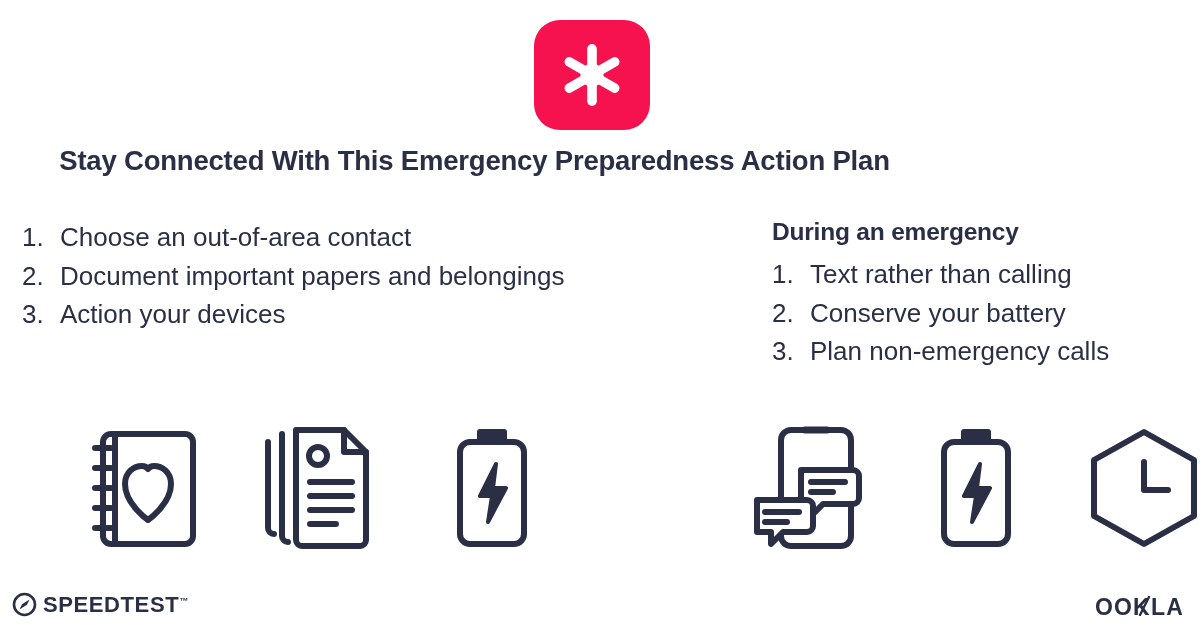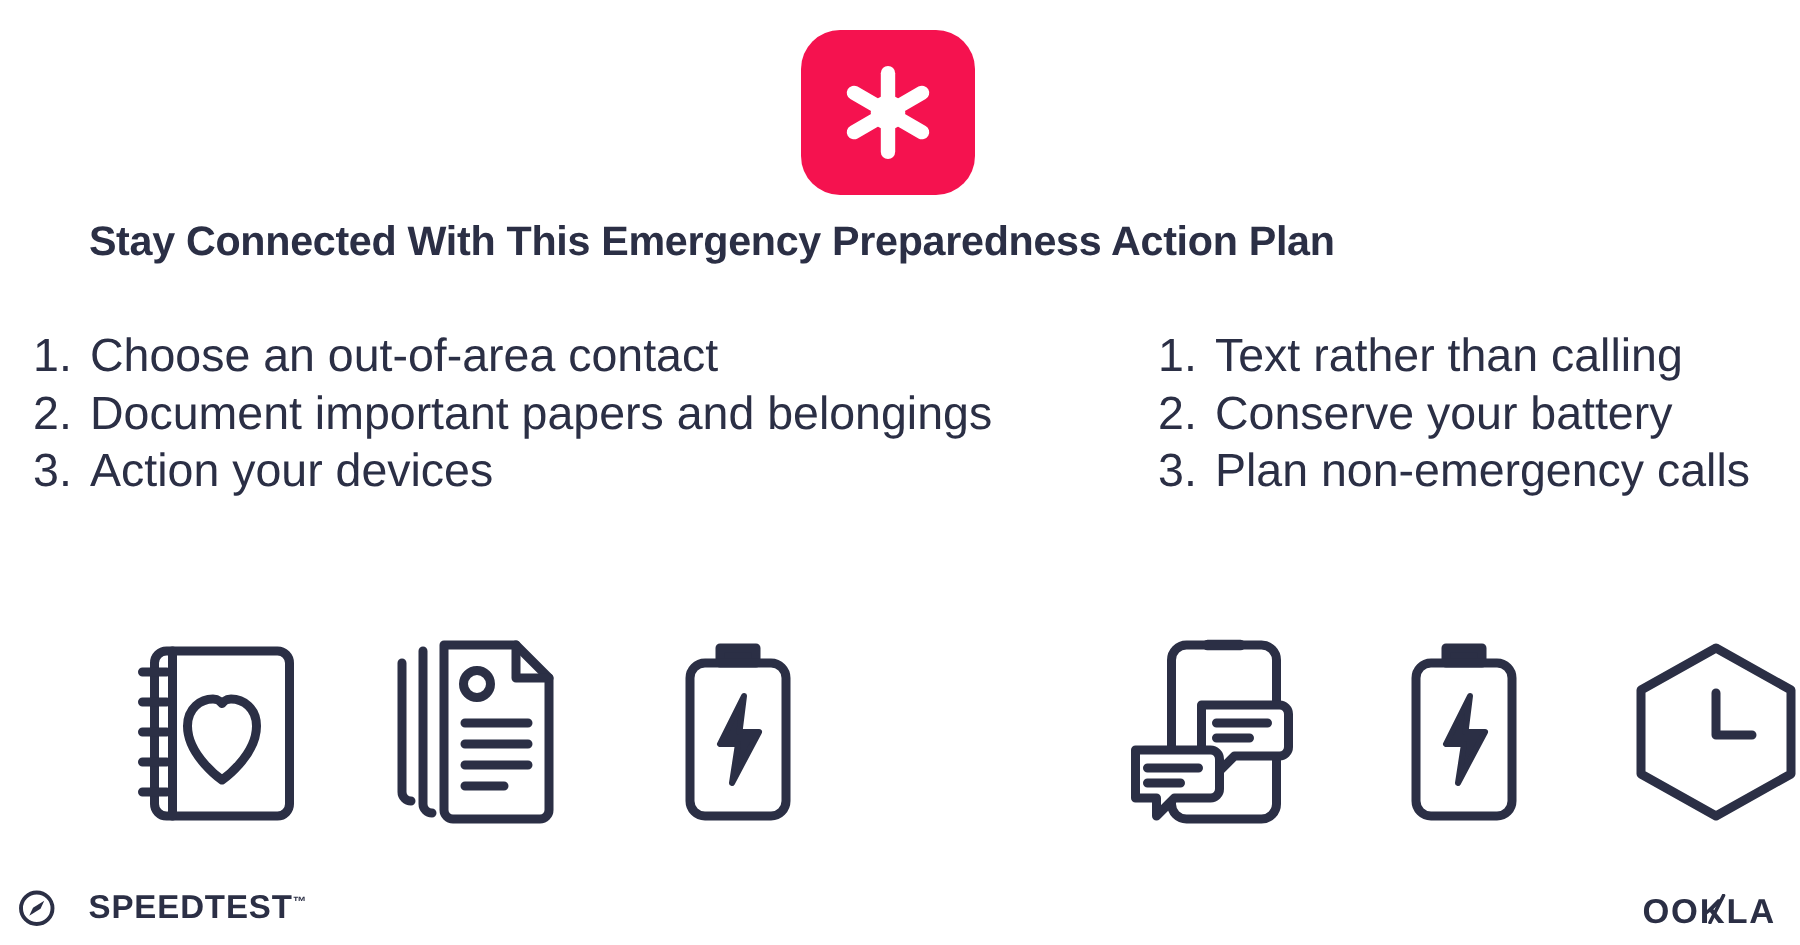--- a/index.html
+++ b/index.html
@@ -56,21 +56,21 @@
     letter-spacing: -0.2px;
   }
   ol.items {
     list-style: none;
     counter-reset: li;
   }
   ol.items li {
     counter-increment: li;
     position: relative;
     padding-left: 38px;
-    font-size: 31px;
+    font-size: 26px;
     line-height: 38.5px;
     color: #2b2f45;
     white-space: nowrap;
   }
   ol.items li::before {
     content: counter(li) ".";
     position: absolute;
     left: 0;
     top: 0;
     width: 30px;
@@ -83,22 +83,22 @@
   .icon-row-left  { left: 84px;  top: 424px; gap: 54px; }
   .icon-row-right { left: 748px; top: 424px; gap: 48px; }
   .icon-cell { width: 120px; height: 128px; display: flex; align-items: center; justify-content: center; }
 
   
   .footer-left {
     position: absolute;
     left: 12px;
     top: 592px;
     display: flex;
-    align-items: center;
-    gap: 22px;
+    align-items: flex-start;
+    gap: 6px;
   }
   .speedtest-word {
     font-size: 22px;
     font-weight: bold;
     letter-spacing: 0.6px;
     color: #2b2f45;
   }
   .tm { font-size: 9px; vertical-align: super; font-weight: bold; }
   .footer-right {
     position: absolute;
@@ -134,20 +134,21 @@
 
   <div class="col col-left">
     <ol class="items">
       <li>Choose an out-of-area contact</li>
       <li>Document important papers and belongings</li>
       <li>Action your devices</li>
     </ol>
   </div>
 
   <div class="col col-right">
+    <div class="col-title">During an emergency</div>
     <ol class="items">
       <li>Text rather than calling</li>
       <li>Conserve your battery</li>
       <li>Plan non-emergency calls</li>
     </ol>
   </div>
 
   <div class="icon-row icon-row-left">
 
     <div class="icon-cell">

